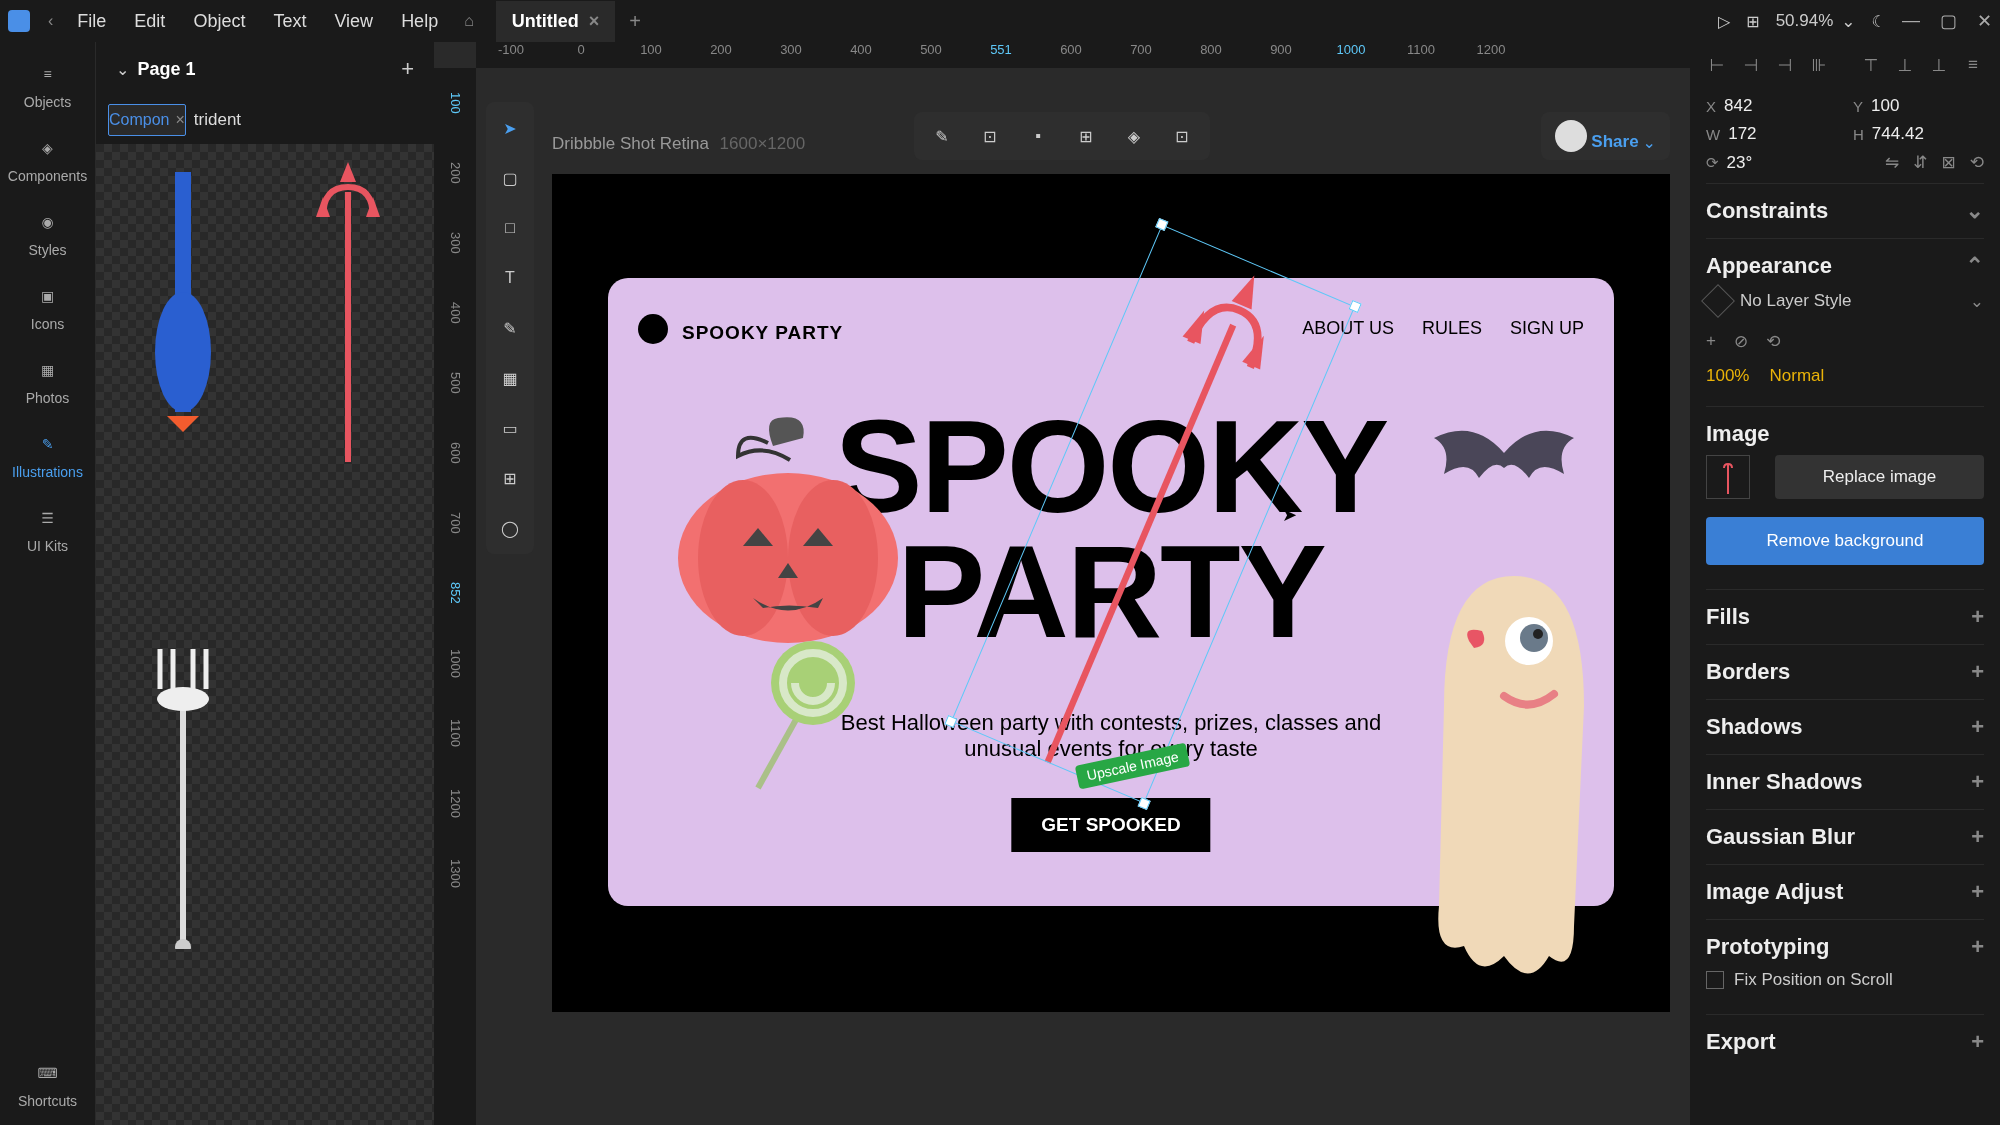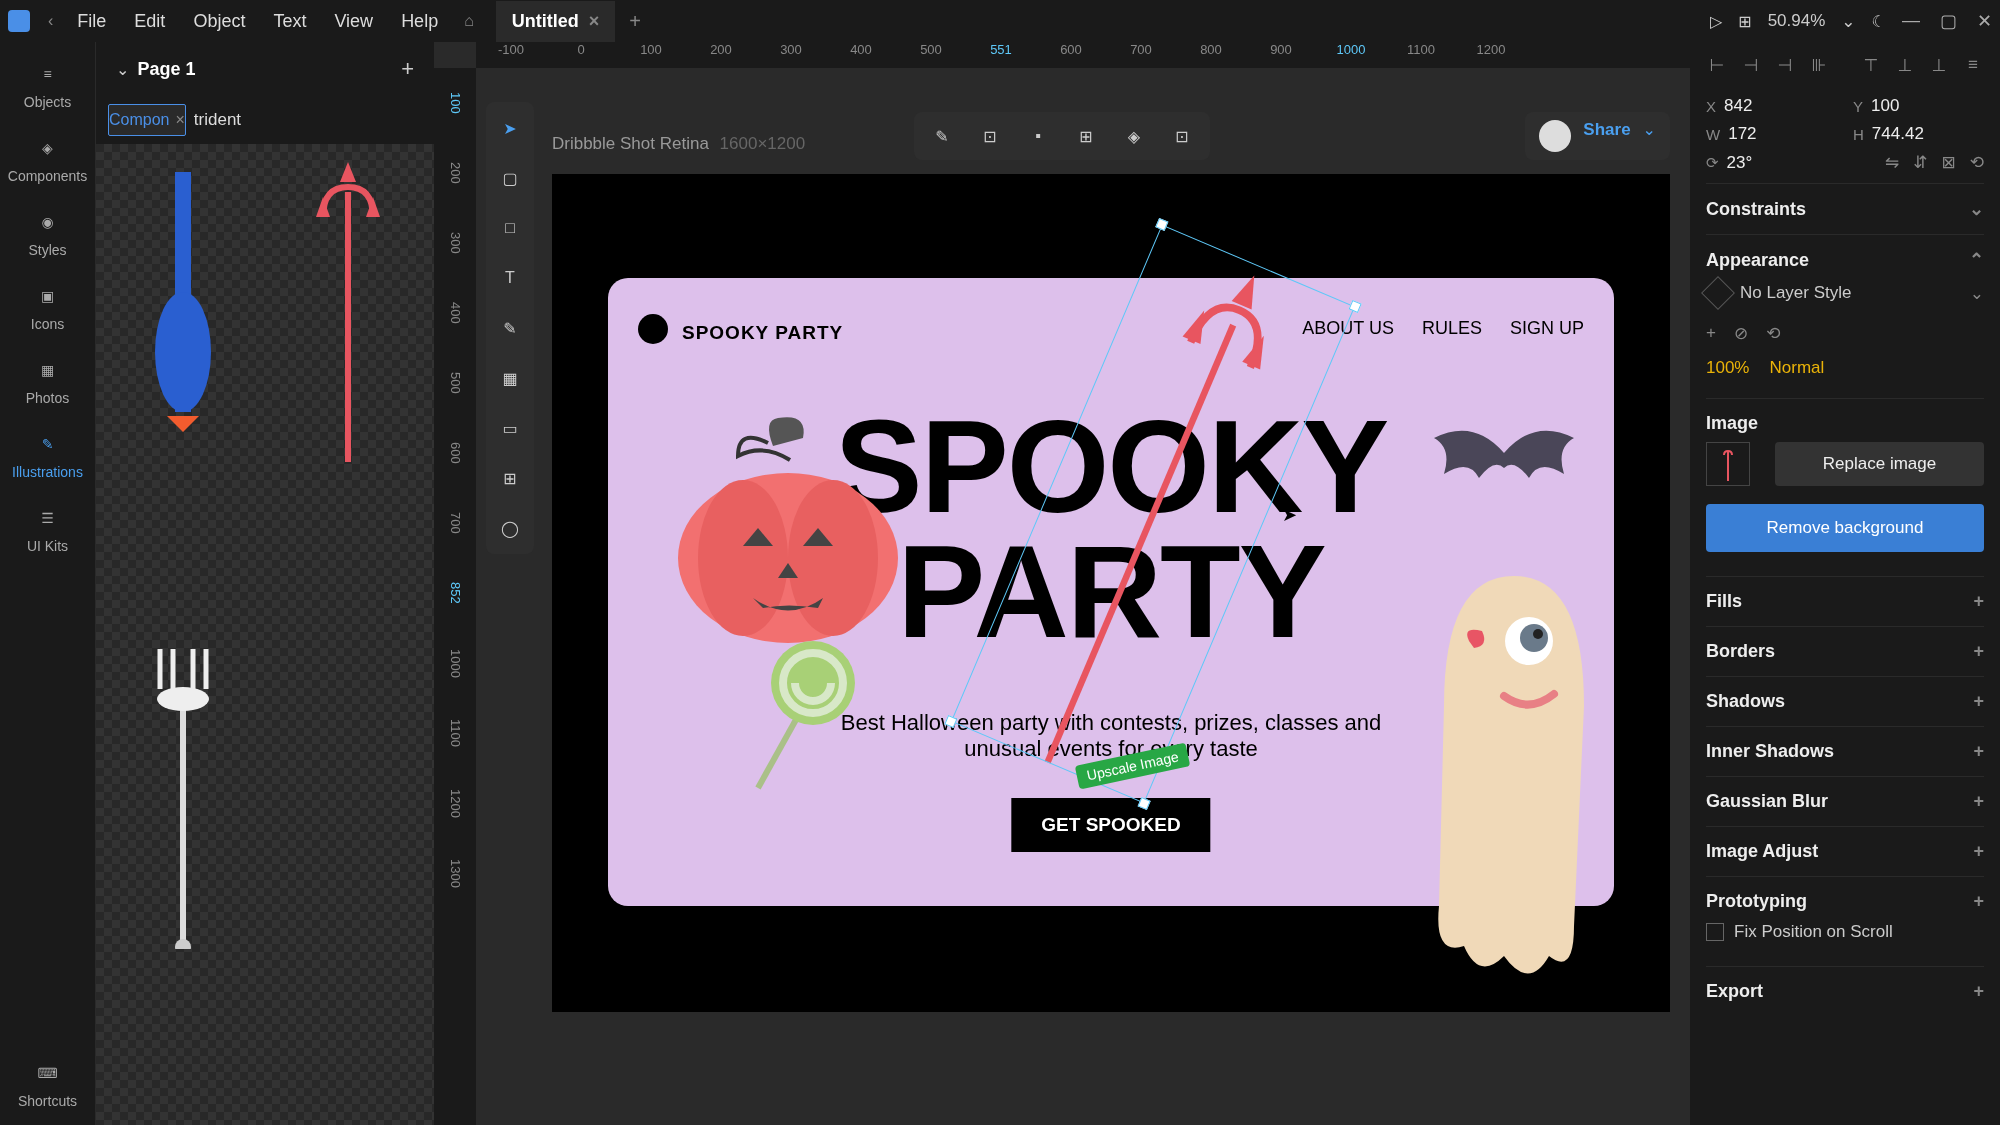--- a/index.html
+++ b/index.html
@@ -8,21 +8,21 @@
 .top-menu { height: 42px; background: #1a1a1a; display: flex; align-items: center; padding: 0 8px; gap: 4px; }
 .logo { width: 22px; height: 22px; background: #4a8fe7; border-radius: 4px; margin-right: 6px; }
 .menu-item { padding: 6px 12px; color: #ddd; font-size: 18px; cursor: pointer; }
 .nav-arrow { color: #888; padding: 4px 8px; cursor: pointer; }
 .home-icon { color: #888; padding: 4px 10px; }
 .tab-bar { display: flex; align-items: center; margin-left: 8px; }
 .tab { background: #2a2a2a; padding: 10px 16px; color: #fff; font-size: 18px; font-weight: 600; display: flex; align-items: center; gap: 10px; }
 .tab-close { color: #888; cursor: pointer; }
 .tab-add { color: #888; padding: 8px 14px; cursor: pointer; font-size: 20px; }
 .top-right { margin-left: auto; display: flex; align-items: center; gap: 16px; }
-.zoom-display { color: #ccc; font-size: 17px; display: flex; align-items: center; gap: 16px; }
+.zoom-display { color: #ccc; font-size: 17px; display: flex; align-items: center; gap: 8px; }
 .window-controls { display: flex; gap: 20px; color: #aaa; }
 .window-btn { cursor: pointer; font-size: 18px; }
 
 .main-layout { display: flex; height: calc(100% - 42px); }
 
 .left-rail { width: 96px; background: #1a1a1a; border-right: 1px solid #2a2a2a; display: flex; flex-direction: column; align-items: center; padding-top: 18px; gap: 24px; }
 .rail-item { display: flex; flex-direction: column; align-items: center; gap: 6px; color: #aaa; cursor: pointer; font-size: 14px; }
 .rail-item.active { color: #4a9fef; }
 .rail-icon { width: 28px; height: 28px; display: flex; align-items: center; justify-content: center; }
 .rail-item-bottom { margin-top: auto; margin-bottom: 16px; }
@@ -47,21 +47,21 @@
 .ruler-vtick { height: 70px; color: #888; font-size: 13px; writing-mode: vertical-rl; display: flex; align-items: center; justify-content: center; }
 .ruler-vtick.hl { color: #5ec8f8; }
 
 .tool-column { position: absolute; left: 52px; top: 60px; background: #2e2e2e; border-radius: 8px; padding: 10px 6px; display: flex; flex-direction: column; gap: 18px; width: 48px; align-items: center; }
 .tool-btn { color: #ccc; cursor: pointer; width: 32px; height: 32px; display: flex; align-items: center; justify-content: center; }
 .tool-btn.active { color: #4a9fef; }
 
 .canvas-toolbar { position: absolute; top: 70px; left: 50%; transform: translateX(-50%); background: #2e2e2e; border-radius: 8px; padding: 10px 14px; display: flex; gap: 20px; align-items: center; }
 .ct-btn { color: #ccc; cursor: pointer; width: 28px; height: 28px; display: flex; align-items: center; justify-content: center; }
 
-.share-pill { position: absolute; top: 70px; right: 20px; background: #2e2e2e; border-radius: 8px; padding: 8px 14px; display: flex; align-items: flex-start; gap: 12px; }
+.share-pill { position: absolute; top: 70px; right: 20px; background: #2e2e2e; border-radius: 8px; padding: 8px 14px; display: flex; align-items: flex-end; gap: 4px; }
 .avatar { width: 32px; height: 32px; border-radius: 50%; background: #ddd; }
 .share-text { color: #4a9fef; font-size: 17px; font-weight: 600; }
 
 .frame-label { position: absolute; left: 118px; top: 92px; color: #999; font-size: 17px; }
 .frame-dims { color: #666; margin-left: 6px; }
 
 .artboard { position: absolute; left: 118px; top: 132px; width: 1118px; height: 838px; background: #000; }
 .design-inner { position: absolute; left: 56px; top: 104px; width: 1006px; height: 628px; background: #ddc0eb; border-radius: 20px; }
 .brand-row { position: absolute; left: 30px; top: 36px; display: flex; align-items: flex-end; gap: 14px; }
 .brand-logo { width: 30px; height: 30px; background: #000; border-radius: 50%; }
@@ -78,21 +78,21 @@
 .cursor-arrow { position: absolute; left: 730px; top: 330px; color: #000; font-size: 18px; }
 
 .right-panel { width: 310px; background: #1a1a1a; overflow-y: auto; padding: 12px 16px; font-size: 17px; }
 .align-row { display: flex; gap: 12px; color: #888; padding-bottom: 10px; justify-content: space-between; }
 .align-btn { cursor: pointer; width: 22px; height: 22px; display: flex; align-items: center; justify-content: center; }
 .prop-grid { display: grid; grid-template-columns: 1fr 1fr; gap: 8px 16px; padding: 10px 0; }
 .prop-item { display: flex; align-items: center; gap: 8px; }
 .prop-label { color: #888; font-size: 15px; }
 .prop-value { color: #eee; font-size: 17px; }
 .panel-section { padding: 14px 0; border-top: 1px solid #2a2a2a; }
-.section-header { display: flex; justify-content: space-between; align-items: center; color: #eee; font-weight: 600; font-size: 18px; cursor: pointer; }
+.section-header { display: flex; justify-content: space-between; align-items: center; color: #eee; font-weight: 600; font-size: 22px; cursor: pointer; }
 .section-chevron { color: #888; }
 .layer-style-row { display: flex; align-items: center; gap: 10px; padding: 10px 0; color: #ccc; }
 .ls-icon { width: 24px; height: 24px; border: 1px solid #555; transform: rotate(45deg); }
 .opacity-row { display: flex; gap: 20px; padding: 6px 0; color: #eab308; }
 .thumb-box { width: 44px; height: 44px; border: 1px solid #444; display: flex; align-items: center; justify-content: center; }
 .btn-replace { flex: 1; background: #333; color: #eee; padding: 12px; text-align: center; border-radius: 4px; cursor: pointer; margin-left: 25px; }
 .image-row { display: flex; align-items: center; padding: 8px 0; }
 .btn-remove-bg { background: #3a7fd5; color: #fff; padding: 14px; text-align: center; border-radius: 4px; cursor: pointer; margin: 10px 0; }
 .checkbox-row { display: flex; align-items: center; gap: 10px; color: #ccc; padding: 10px 0; }
 .checkbox { width: 18px; height: 18px; border: 1px solid #666; }

